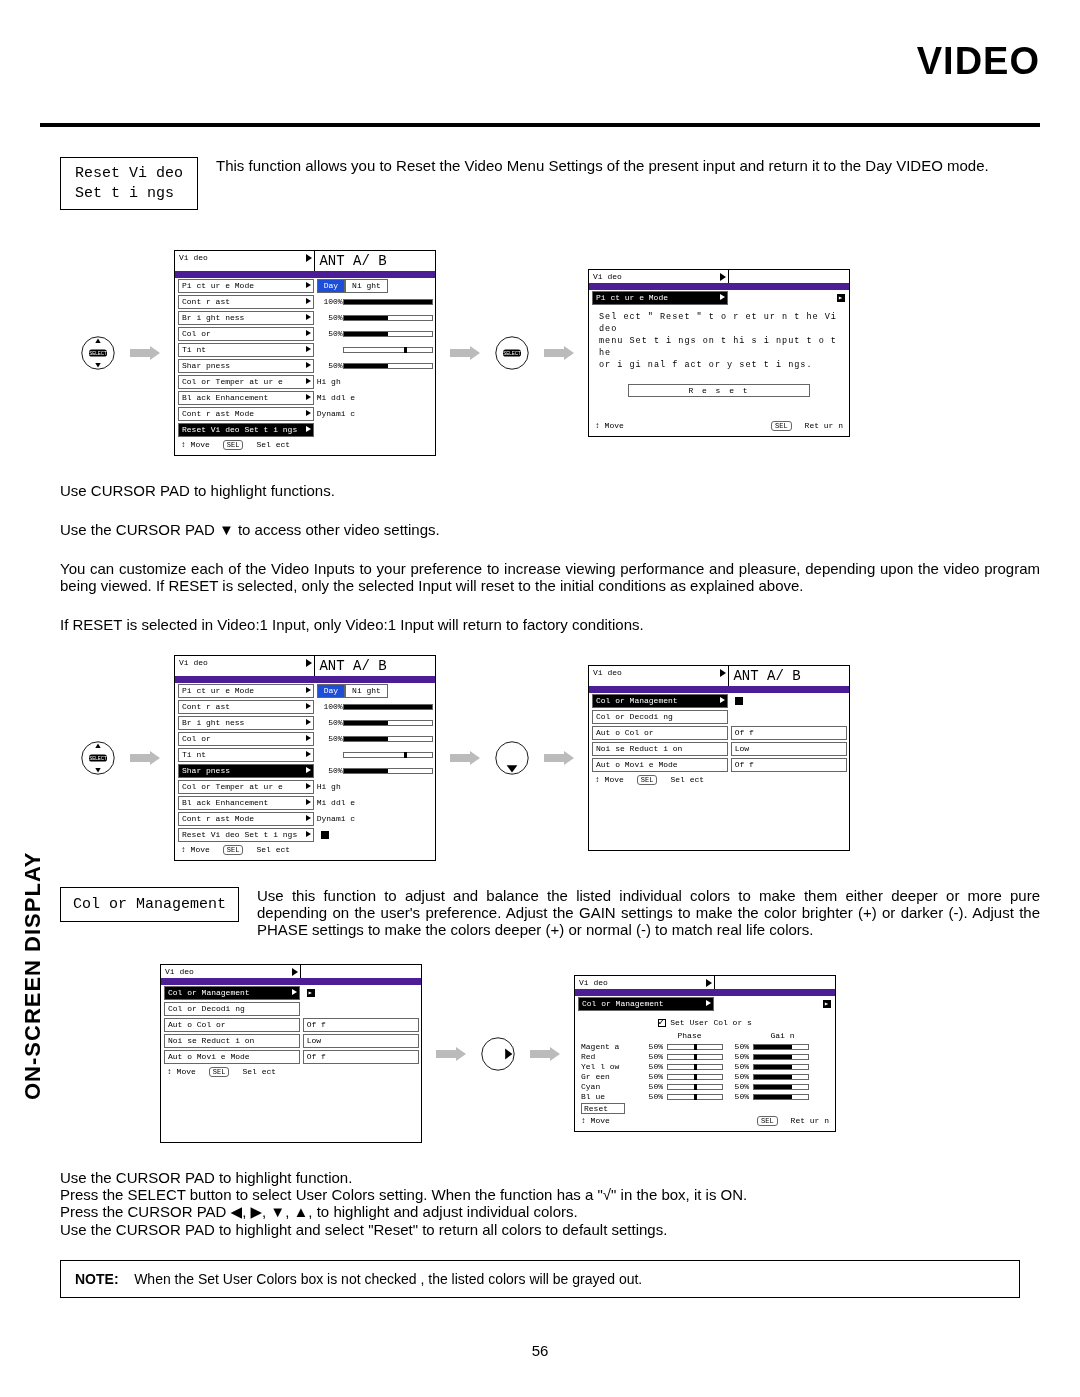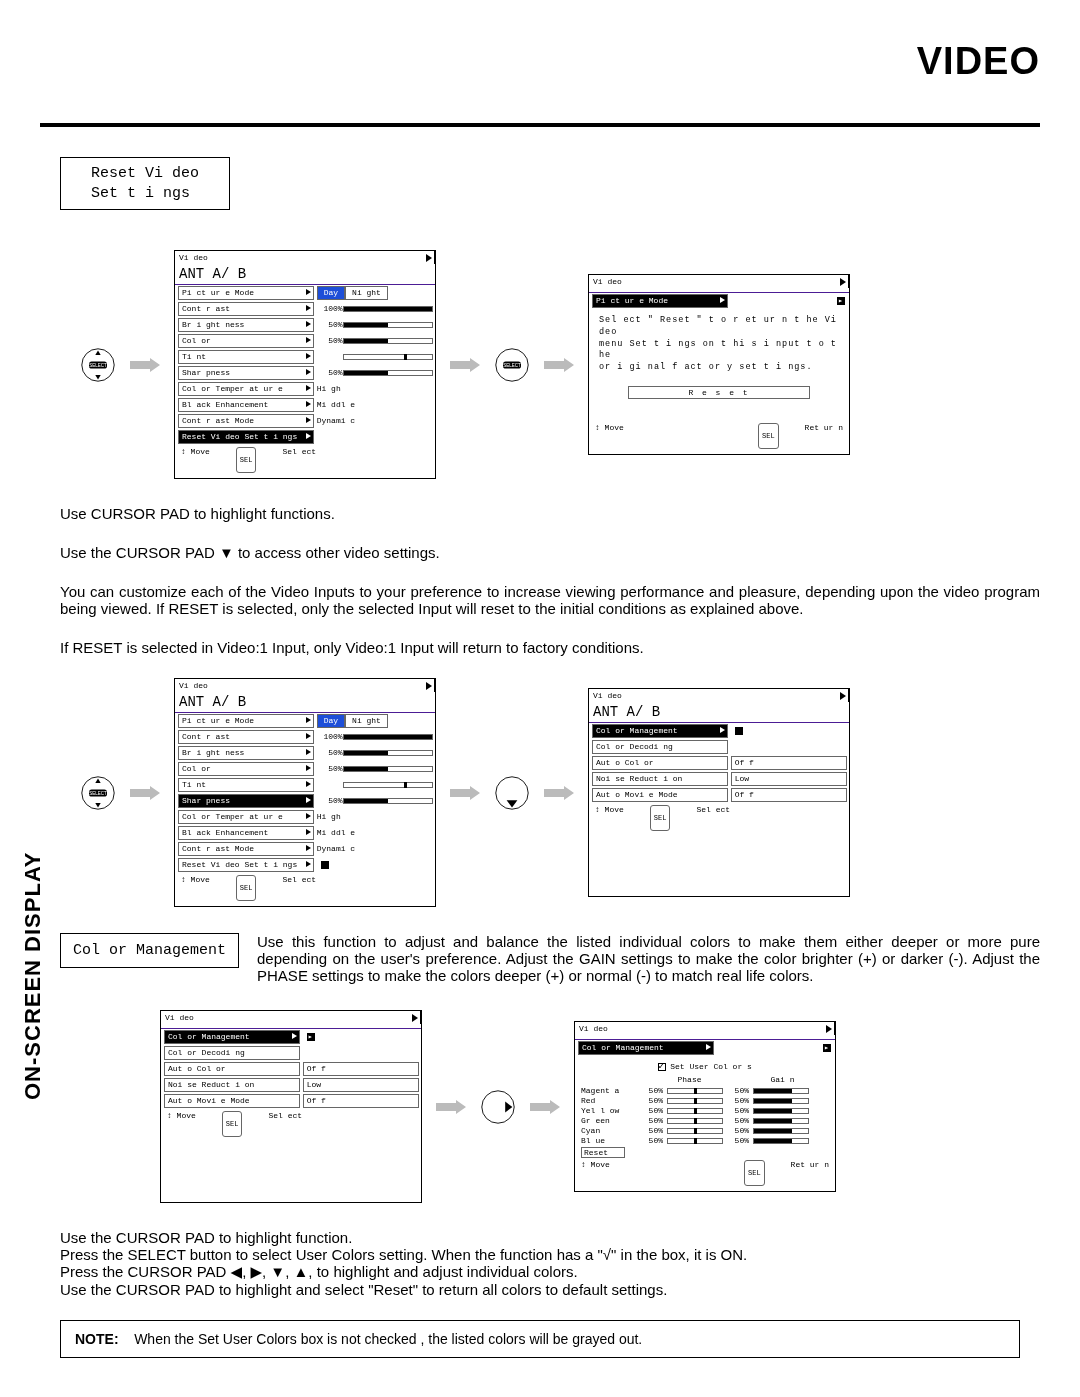--- a/index.html
+++ b/index.html
@@ -30,21 +30,21 @@
 
   
   .toprow {
     display: flex;
     gap: 18px;
     margin-bottom: 40px;
     margin-left: 20px;
   }
   .resetlabel {
     border: 1px solid #000;
-    padding: 6px 30px;
+    padding: 6px 14px;
     font-family: "Courier New", monospace;
     font-size: 15px;
     line-height: 1.3;
     min-width: 130px;
   }
   .topdesc {
     font-size: 15px;
     flex: 1;
     text-align: justify;
   }
@@ -69,22 +69,21 @@
     border: 1px solid #000;
     font-family: "Courier New", monospace;
     font-size: 8px;
     background: #fff;
     position: relative;
     padding-bottom: 4px;
   }
   .osd.small { width: 262px; }
   .osd-head {
     display: flex;
-    border-bottom: 1px solid #4c1d95;
-    flex-direction: column;
+    border-bottom: 7px solid #4c1d95;
   }
   .osd-head .t {
     flex: 0 0 54%;
     border-right: 1px solid #000;
     padding: 2px 4px;
     position: relative;
     background:#fff;
   }
   .osd-head .r {
     flex: 1;
@@ -146,24 +145,24 @@
   .osd-row .val { flex:1; font-size:8px; }
   .osd-row .toggle {
     display:flex; flex:1;
   }
   .osd-row .toggle span {
     border:1px solid #666; padding:0 6px; font-size:8px;
   }
   .osd-row .toggle span.active { background:#1d4ed8; color:#fff; }
   .osd-foot {
     margin:2px 6px 1px 6px;
-    display:flex; gap:26px;
+    display:flex; gap:13px;
     font-size:8px;
   }
-  .osd-foot .b { border:1px solid #666; border-radius:3px; padding:8px 3px; font-size:7px; }
+  .osd-foot .b { border:1px solid #666; border-radius:3px; padding:0 3px; font-size:7px; }
   .osd-msg {
     padding:6px 10px 6px 10px;
     font-size:8.5px;
     line-height:1.4;
     letter-spacing:1px;
   }
   .osd-btn {
     width:70%;
     margin:6px auto 24px auto;
     border:1px solid #666;
@@ -255,20 +254,21 @@
 <div class="topline"></div>
 <div class="under"></div>
 
 <div class="sidebar-label">ON-SCREEN DISPLAY</div>
 
 <div class="toprow">
   <div class="resetlabel">
     <span>Reset  Vi deo</span><br>
     <span>Set t i ngs</span>
   </div>
+  <div class="topdesc">This function allows you to Reset the Video Menu Settings of the present input and return it to the Day VIDEO mode.</div>
 </div>
 
 <div class="flowrow">
   <svg class="padsvg" viewBox="0 0 40 40">
     <ellipse cx="20" cy="20" rx="18" ry="18" fill="none" stroke="#000"></ellipse>
     <rect x="10" y="16" width="20" height="8" rx="3" fill="#000"></rect>
     <text x="20" y="22" font-size="5" fill="#fff" text-anchor="middle">SELECT</text>
     <polygon points="20,4 17,9 23,9" fill="#000"></polygon>
     <polygon points="20,36 17,31 23,31" fill="#000"></polygon>
   </svg>

